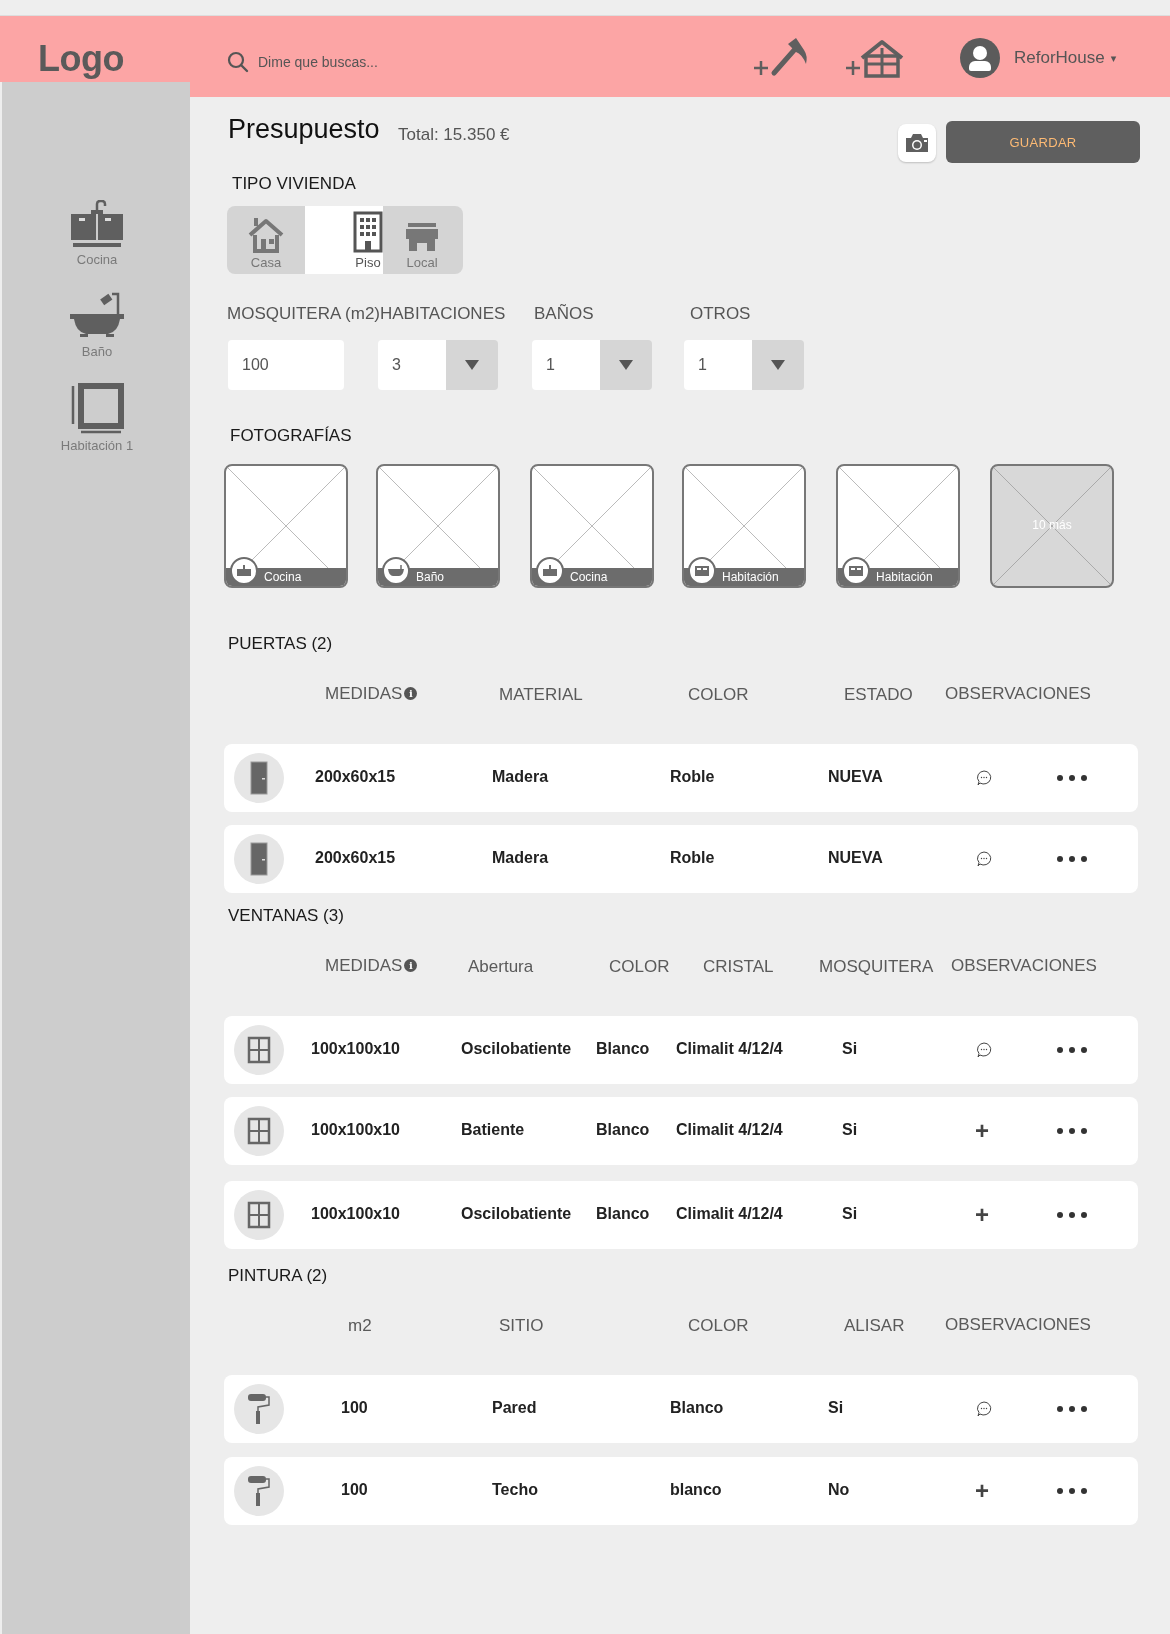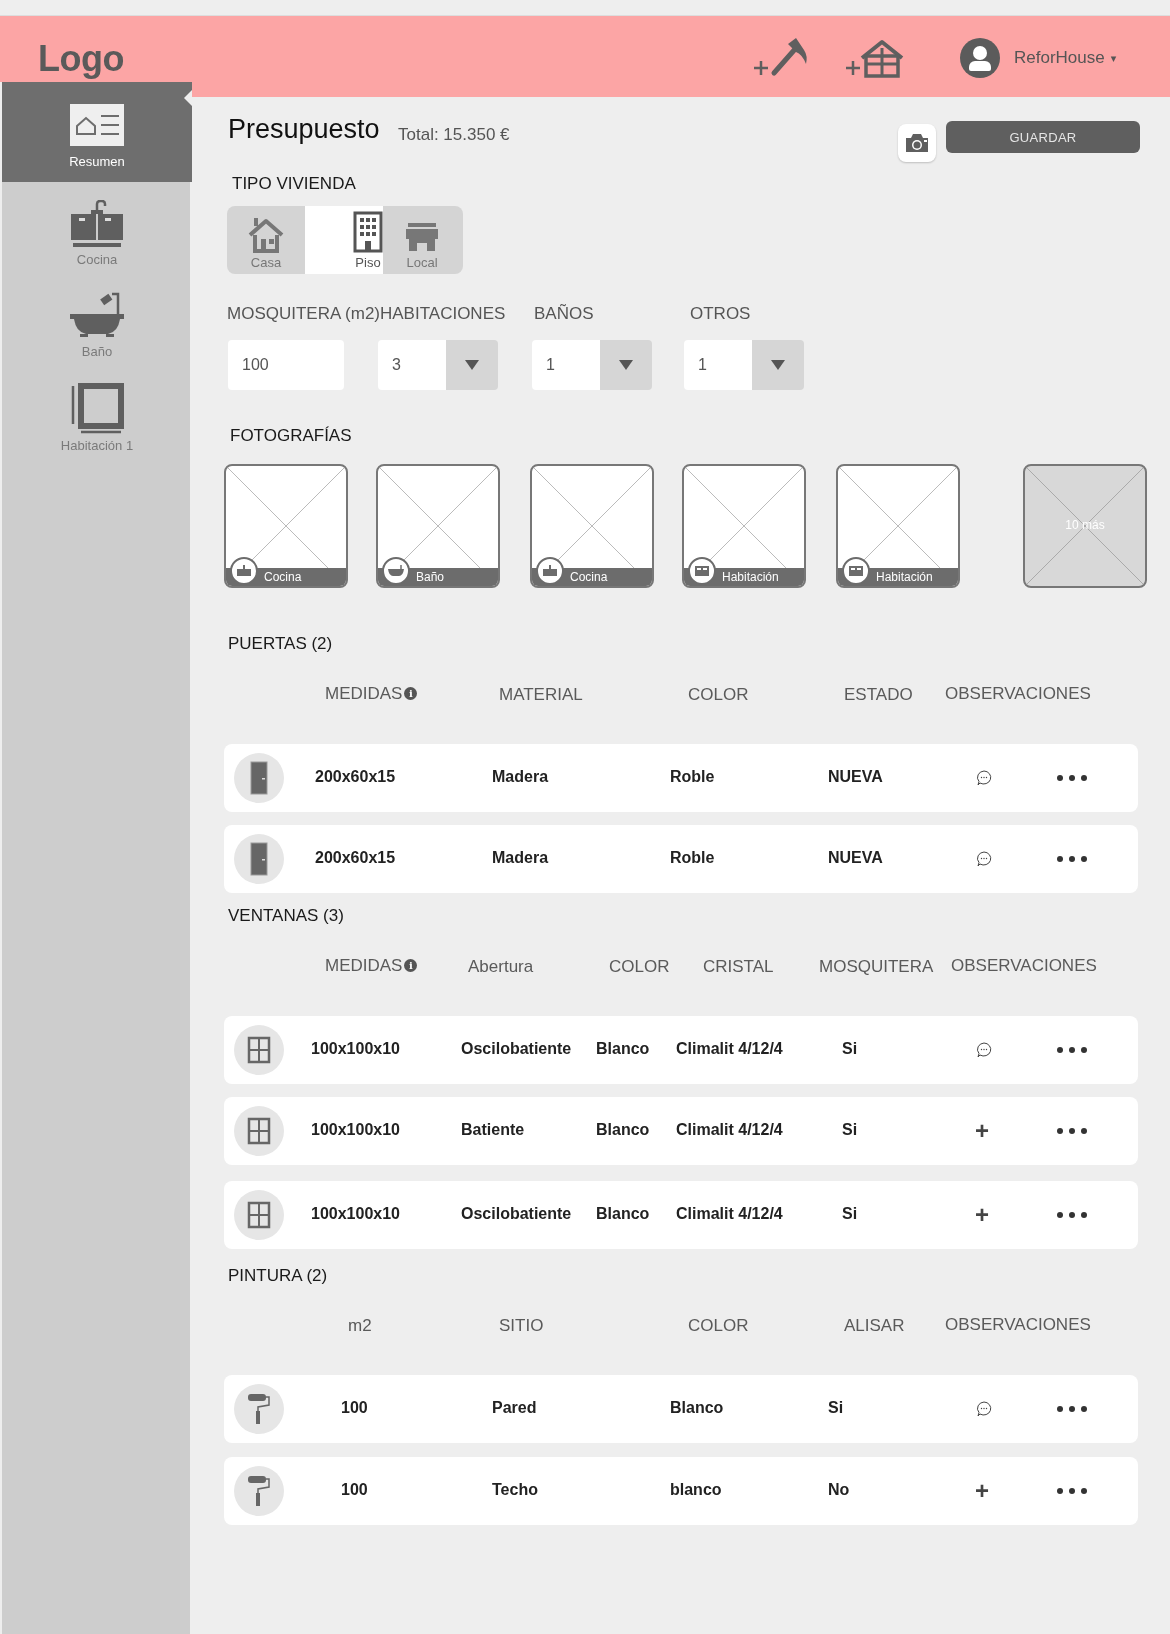--- a/index.html
+++ b/index.html
@@ -29,59 +29,66 @@
     .side-item.active { background: #6e6e6e; height: 100px; top: 0; }
     .side-item.active .lbl { color: #fff; }
     .side-item.active::after { content: ""; position: absolute; right: 0; top: 8px; border-top: 8px solid transparent; border-bottom: 8px solid transparent; border-right: 8px solid #eeeeee; }
     .resumen-box { width: 54px; height: 42px; background: #efefef; margin-top: 22px; display: flex; align-items: center; justify-content: center; margin-bottom: 6px; }
 
     
     .main { position: absolute; left: 190px; top: 82px; width: 980px; height: 1552px; }
     .page-title { position: absolute; left: 38px; top: 32px; font-size: 27px; color: #111; }
     .total { position: absolute; left: 208px; top: 43px; font-size: 17px; color: #555; }
     .cam-btn { position: absolute; left: 708px; top: 42px; width: 38px; height: 38px; background: #fff; border-radius: 8px; display: flex; align-items: center; justify-content: center; box-shadow: 0 1px 2px rgba(0,0,0,0.2); cursor: pointer; }
-    .save-btn { position: absolute; left: 756px; top: 39px; width: 194px; height: 32px; background: #5f5f5f; border: none; border-radius: 6px; color: #e5e5e5; font-size: 13px; cursor: pointer; font-family: "Liberation Sans", sans-serif; letter-spacing: 0.3px; }
+    .save-btn { position: absolute; left: 756px; top: 39px; width: 194px; height: 42px; background: #5f5f5f; border: none; border-radius: 6px; color: #fdba74; font-size: 13px; cursor: pointer; font-family: "Liberation Sans", sans-serif; letter-spacing: 0.3px; }
 
     .sec-label { position: absolute; font-size: 17px; color: #1a1a1a; }
     .type-group { position: absolute; left: 37px; top: 124px; width: 236px; height: 68px; background: #d4d4d4; border-radius: 8px; display: flex; overflow: hidden; }
     .type-opt { width: 78px; height: 68px; display: flex; flex-direction: column; align-items: center; justify-content: flex-end; padding-bottom: 4px; cursor: pointer; }
     .type-opt .t-lbl { font-size: 13px; color: #777; margin-top: 2px; }
     .type-opt.selected { background: #fff; padding-left: 48px; }
     .type-opt.selected .t-lbl { color: #555; }
 
     .field-label { position: absolute; top: 222px; font-size: 17px; color: #555; }
     .input-box { position: absolute; top: 258px; height: 50px; background: #fff; border-radius: 4px; font-size: 16px; color: #555; display: flex; align-items: center; padding-left: 14px; }
     .select-box { position: absolute; top: 258px; height: 50px; border-radius: 4px; display: flex; overflow: hidden; cursor: pointer; }
     .select-box .val { background: #fff; width: 68px; height: 50px; display: flex; align-items: center; padding-left: 14px; font-size: 16px; color: #555; }
     .select-box .arrow { background: #d6d6d6; width: 52px; height: 50px; display: flex; align-items: center; justify-content: center; }
     .tri { width: 0; height: 0; border-left: 7px solid transparent; border-right: 7px solid transparent; border-top: 10px solid #555; }
 
     .photos { position: absolute; left: 34px; top: 382px; }
     .photo { position: absolute; top: 0; width: 124px; height: 124px; background: #fff; border: 2px solid #777; border-radius: 8px; overflow: hidden; cursor: pointer; }
     .photo svg.x { position: absolute; left: 0; top: 0; width: 100%; height: 100%; }
     .photo .tag { position: absolute; left: 0; bottom: 0; width: 100%; height: 18px; background: #6c6c6c; color: #fff; font-size: 12px; display: flex; align-items: center; padding-left: 38px; }
     .photo .tag-icon { position: absolute; left: 4px; bottom: 1px; width: 28px; height: 28px; border-radius: 50%; background: #fff; border: 2px solid #6c6c6c; display: flex; align-items: center; justify-content: center; }
-    .photo.more { background: #d8d8d8; margin-left: 33px; }
+    .photo.more { background: #d8d8d8; }
     .photo.more .more-lbl { position: absolute; width: 100%; top: 52px; text-align: center; color: #fff; font-size: 12px; }
 
     .col-head { position: absolute; font-size: 17px; color: #5a5a5a; white-space: nowrap; }
     .info-dot { display: inline-block; width: 13px; height: 13px; border-radius: 50%; background: #555; color: #fff; font-size: 10px; font-weight: bold; text-align: center; line-height: 13px; vertical-align: 2px; margin-left: 2px; font-family: "DejaVu Serif", serif; }
     .row { position: absolute; left: 34px; width: 914px; height: 68px; background: #fff; border-radius: 8px; font-weight: bold; }
     .row .cell { position: absolute; font-size: 16px; color: #222; top: 24px; white-space: nowrap; }
     .row .thumb { position: absolute; left: 10px; top: 9px; width: 50px; height: 50px; border-radius: 50%; background: #e6e6e6; display: flex; align-items: center; justify-content: center; }
     .row .obs { position: absolute; top: 22px; width: 24px; height: 24px; display: flex; align-items: center; justify-content: center; cursor: pointer; }
     .row .more-dots { position: absolute; left: 833px; top: 22px; width: 30px; height: 24px; display: flex; align-items: center; justify-content: space-between; cursor: pointer; }
     .row .more-dots span { width: 6px; height: 6px; border-radius: 50%; background: #333; }
     .plus-icon { font-size: 24px; color: #444; line-height: 24px; }
   </style>
 </head>
 <body>
 
 <div class="topbar">
   <div class="logo">Logo</div>
+  <div class="search">
+    <svg viewBox="0 0 24 24">
+        <circle cx="10" cy="10" r="7" fill="none" stroke="#555" stroke-width="2.2"></circle>
+        <line x1="15" y1="15" x2="21" y2="21" stroke="#555" stroke-width="2.4" stroke-linecap="round"></line>
+      </svg>
+    <input type="text" placeholder="Dime que buscas..." style="">
+  </div>
   <div class="hdr-icon" style="left:752px;">
     <svg viewBox="0 0 66 48">
       <line x1="2" y1="32" x2="16" y2="32" stroke="#5f5f5f" stroke-width="2.5"></line>
       <line x1="9" y1="25" x2="9" y2="39" stroke="#5f5f5f" stroke-width="2.5"></line>
       <line x1="22" y1="37" x2="44" y2="12" stroke="#5f5f5f" stroke-width="5" stroke-linecap="round"></line>
       <path d="M36 8 L44 2 L52 14 Q56 20 54 28 Q50 18 44 16 Z" fill="#5f5f5f"></path>
     </svg>
   </div>
   <div class="hdr-icon" style="left:844px;">
     <svg viewBox="0 0 66 48">
@@ -97,31 +104,20 @@
     <div class="avatar">
         <div class="head"></div>
         <div class="body"></div>
       </div>
     <span class="user-name">ReforHouse</span>
     <span class="user-caret">▾</span>
   </div>
 </div>
 
 <div class="sidebar">
-  <div class="side-item active">
-    <div class="resumen-box">
-      <svg width="48" height="30" viewBox="0 0 48 30">
-        <path d="M4 16 L13 8 L22 16 L22 24 L4 24 Z" fill="none" stroke="#6e6e6e" stroke-width="2"></path>
-        <line x1="28" y1="6" x2="46" y2="6" stroke="#6e6e6e" stroke-width="2"></line>
-        <line x1="28" y1="15" x2="46" y2="15" stroke="#6e6e6e" stroke-width="2"></line>
-        <line x1="28" y1="24" x2="46" y2="24" stroke="#6e6e6e" stroke-width="2"></line>
-      </svg>
-    </div>
-    <span class="lbl">Resumen</span>
-  </div>
 
   <div class="side-item" style="top:118px;">
     <svg width="56" height="50" viewBox="0 0 56 50">
       <path d="M28 12 L28 4 Q28 1 31 1 L33 1 Q36 1 36 4 L36 6" fill="none" stroke="#5f5f5f" stroke-width="2.5"></path>
       <rect x="22" y="10" width="12" height="4" fill="#5f5f5f"></rect>
       <rect x="2" y="14" width="25" height="26" fill="#5f5f5f"></rect>
       <rect x="29" y="14" width="25" height="26" fill="#5f5f5f"></rect>
       <rect x="10" y="18" width="6" height="3" fill="#ddd"></rect>
       <rect x="36" y="18" width="6" height="3" fill="#ddd"></rect>
       <rect x="4" y="43" width="48" height="4" fill="#5f5f5f"></rect>

